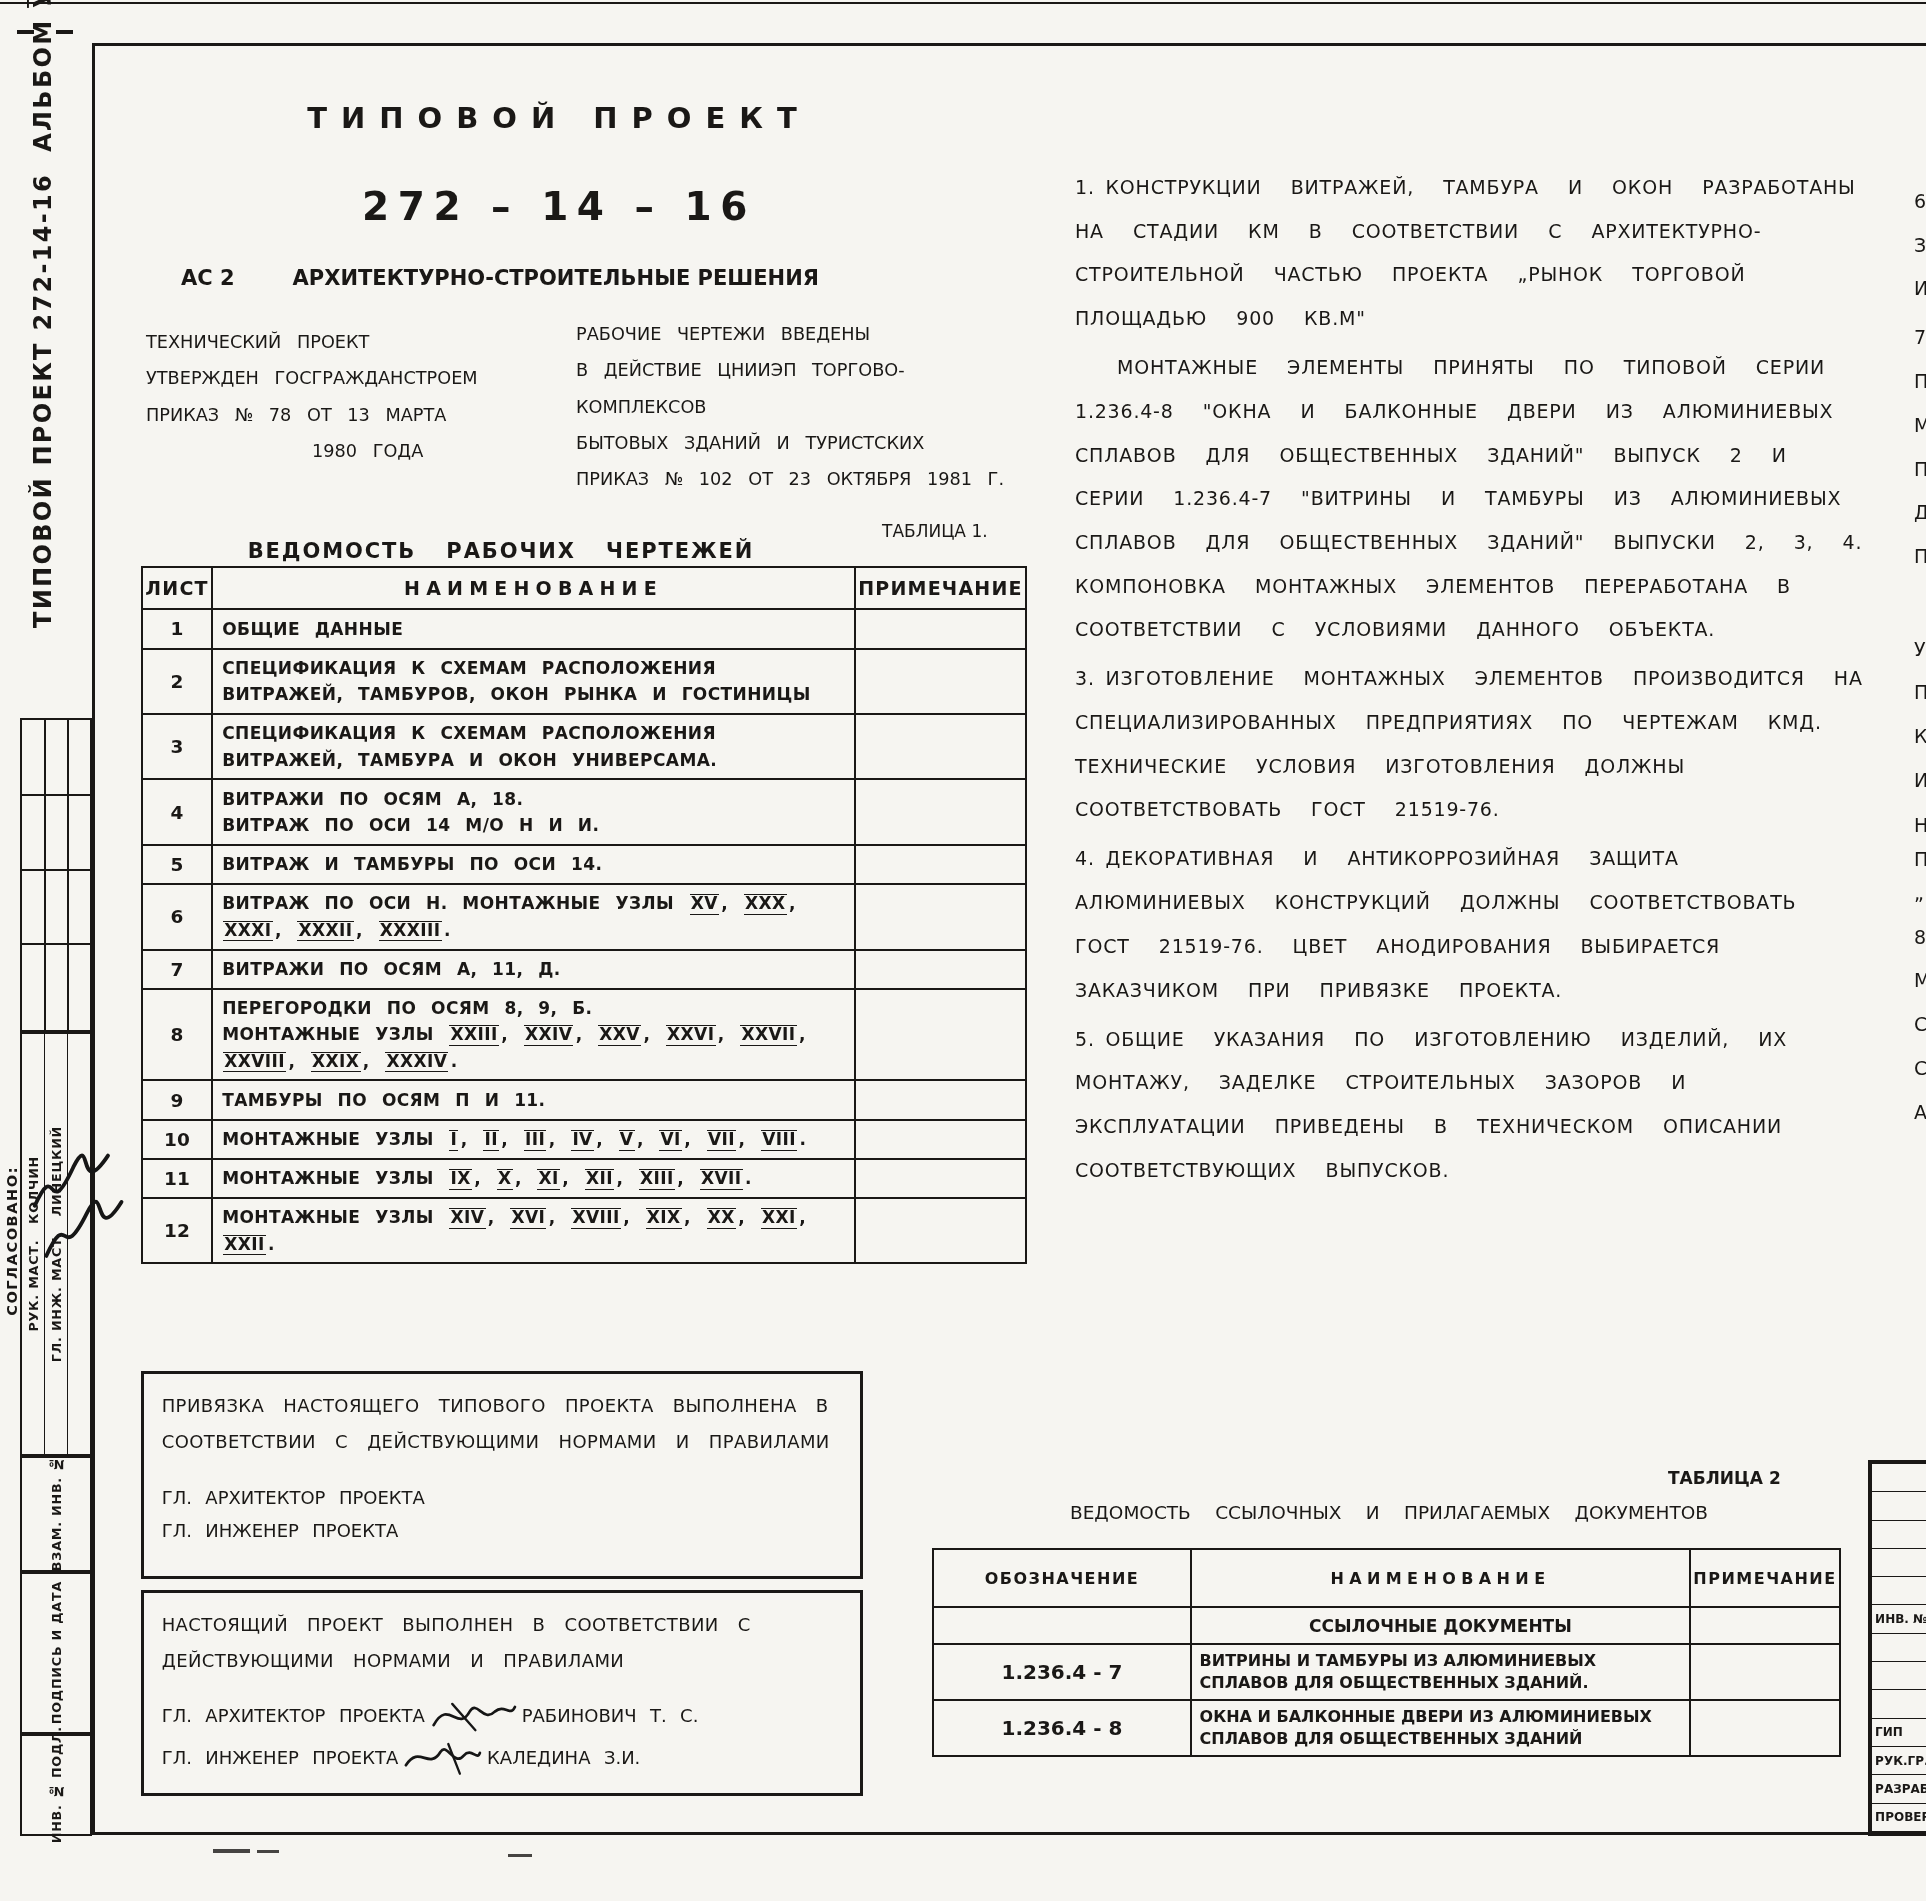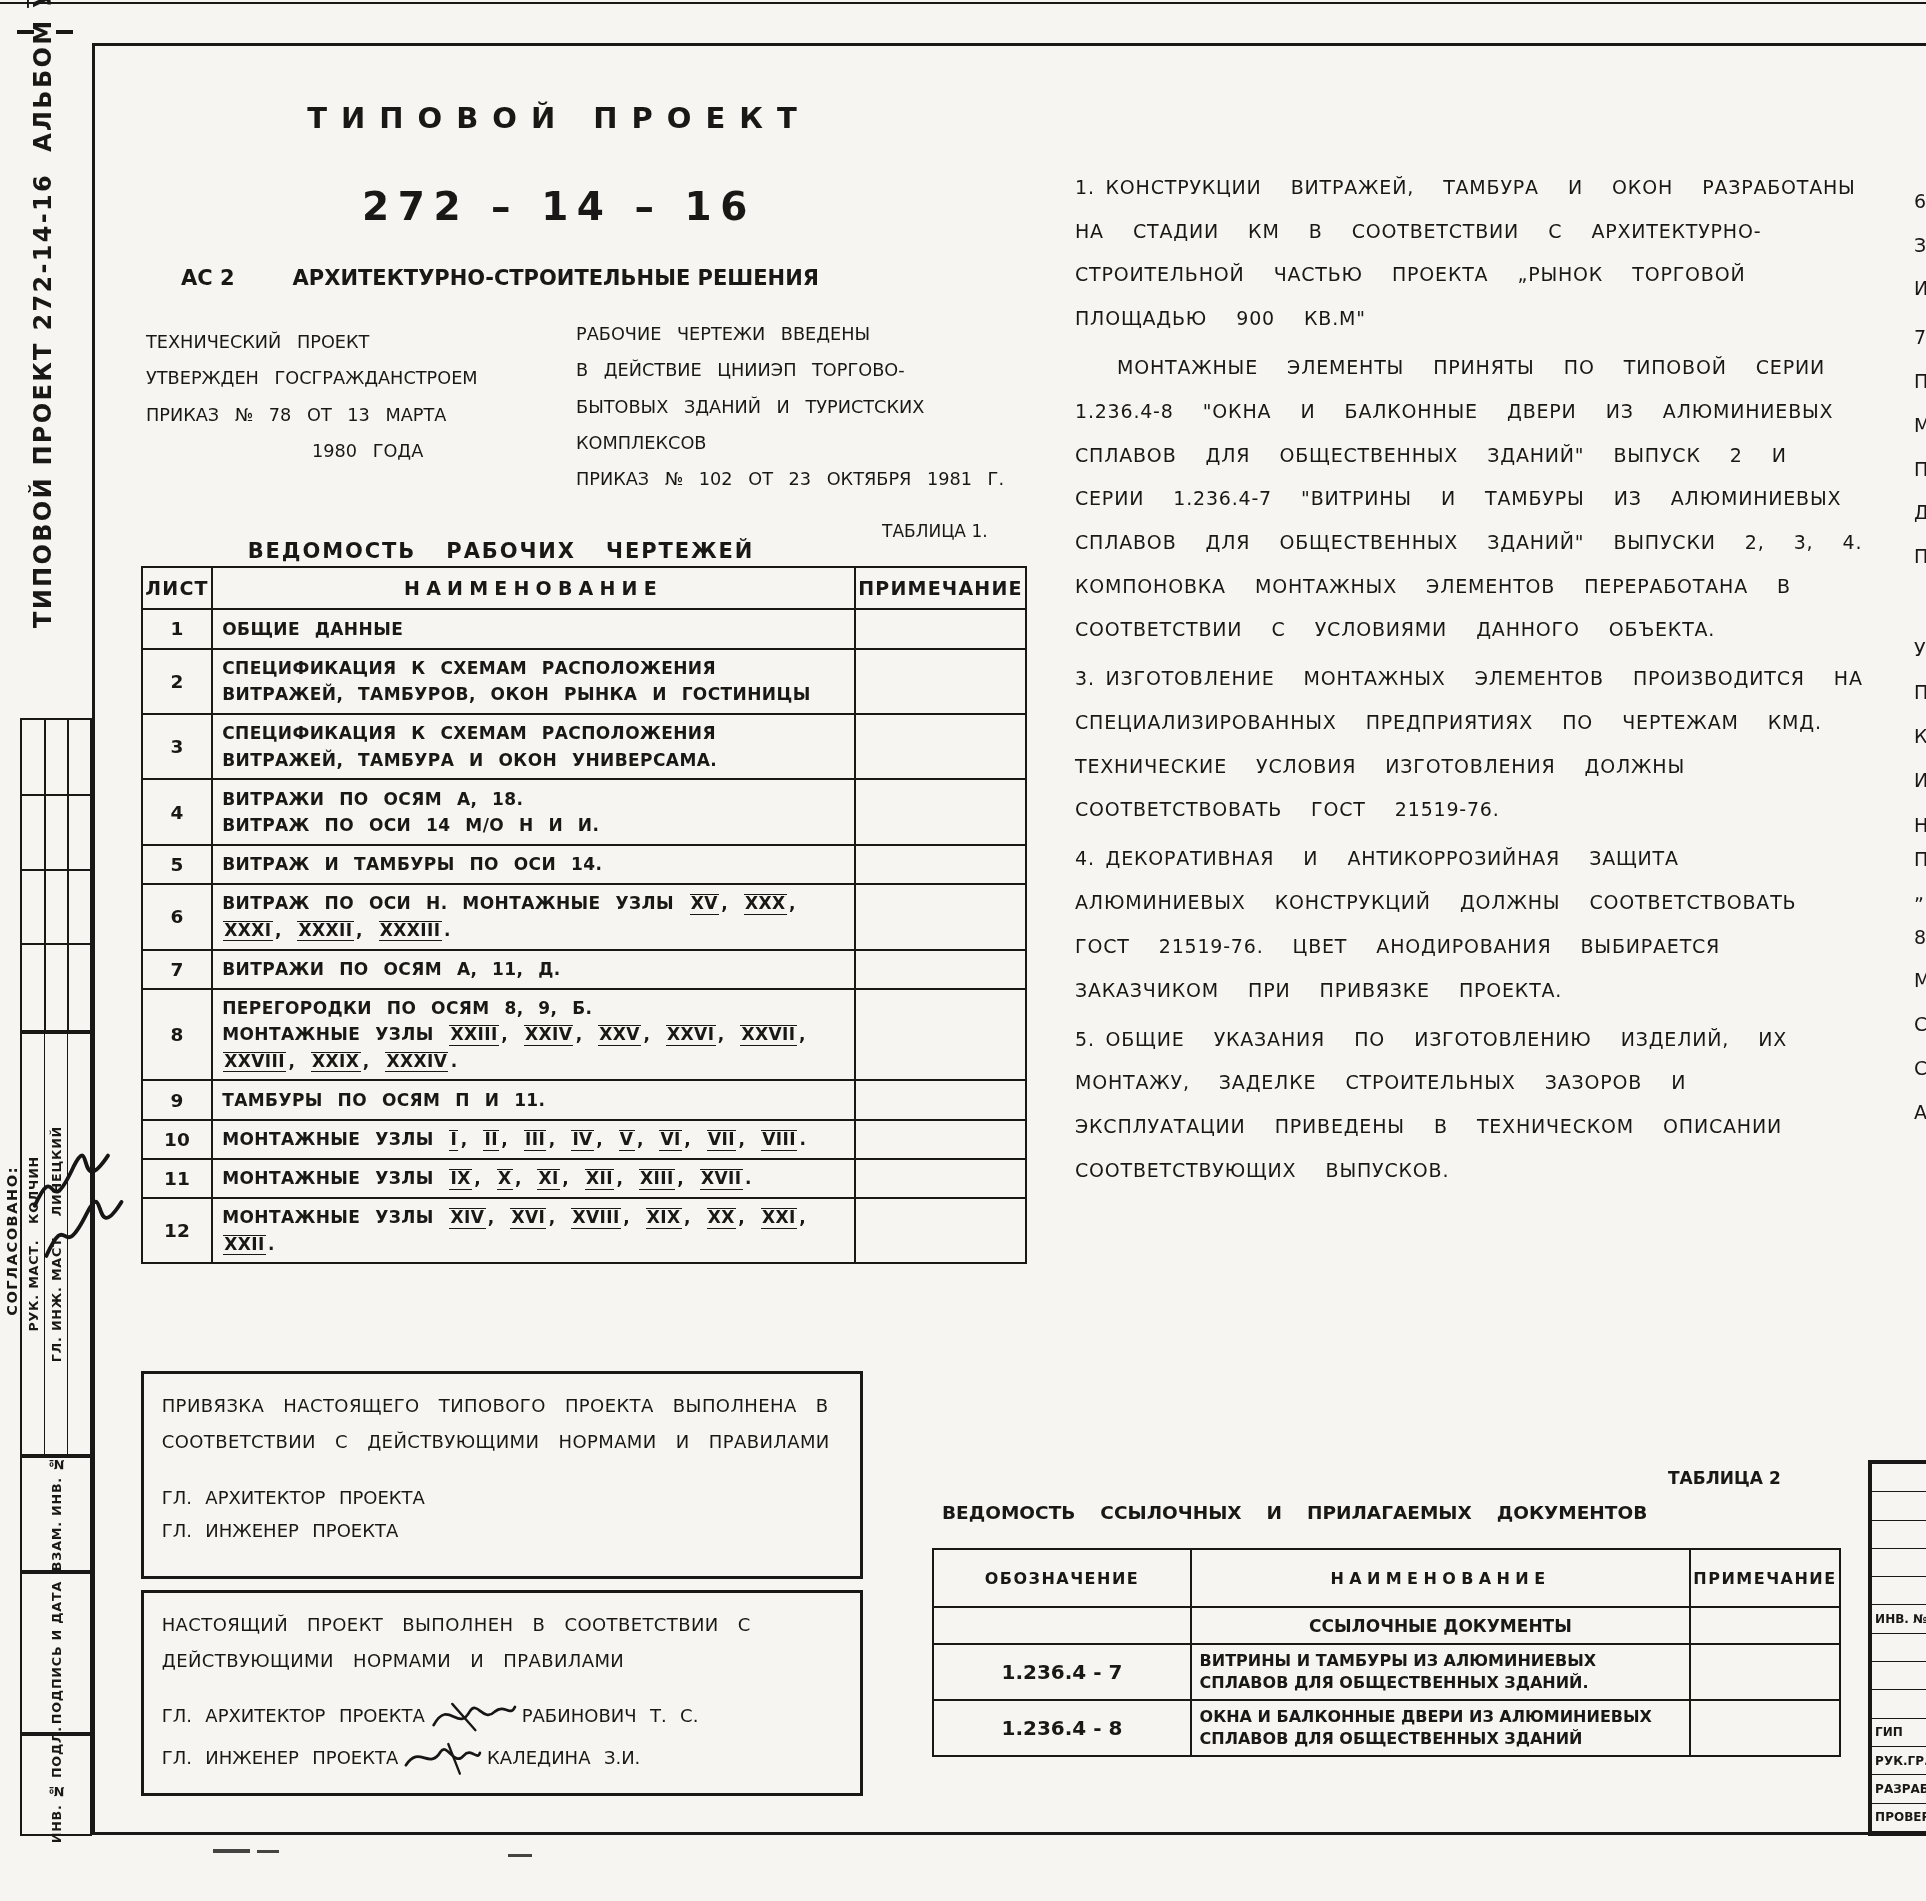--- a/index.html
+++ b/index.html
@@ -68,21 +68,21 @@
   .para .num{padding-right:10.8px;}
   
   #box1{left:141px;top:1371px;width:722px;height:208px;border:3.1px solid var(--ink);box-sizing:border-box;padding:14px 17.7px;}
   #box2{left:141px;top:1590px;width:722px;height:206px;border:3.1px solid var(--ink);box-sizing:border-box;padding:14px 17.7px;}
   .boxtext{font-size:18px;line-height:2.0;letter-spacing:0.4px;word-spacing:13px;}
   .rolesblk{margin-top:21px;font-size:18px;line-height:1.85;word-spacing:7.7px;}
   .signrow{display:flex;align-items:center;font-size:18px;height:42px;word-spacing:7.7px;}
   .signrow svg{margin:0 3.9px;}
   
   #t2-lab{left:1668px;top:1468px;width:166px;font-size:17px;font-weight:bold;}
-  #t2-cap{left:942px;top:1502px;width:894px;font-size:18.5px;font-weight:bold;word-spacing:18.5px;}
+  #t2-cap{left:942px;top:1502px;width:894px;font-size:18.5px;font-weight:normal;word-spacing:18.5px;text-align:center;}
   #t2{left:932px;top:1548px;width:909px;}
   #t2 th{font-size:16px;letter-spacing:1.5px;padding:18.5px 2.3px;}
   #t2 td.c1{width:262px;text-align:center;font-size:20px;font-weight:bold;}
   #t2 td.c2{width:512px;font-size:16px;font-weight:bold;padding:4.6px 7.7px;line-height:1.4;margin-left:41px;}
   #t2 td.c3{width:135px;}
   #t2 .sectionrow td{font-size:17px;font-weight:bold;padding:7.7px;}
   
   #tblock{left:1868px;top:1460px;width:809px;height:376px;border:3.5px solid var(--ink);box-sizing:border-box;}
   #tb-grid{position:absolute;left:0;top:0;width:266px;height:369px;table-layout:fixed;}
   #tb-grid td{border:1.9px solid var(--ink);font-size:12px;font-weight:bold;padding:0 3.1px;overflow:hidden;white-space:nowrap;}
@@ -152,22 +152,22 @@
 
   <div id="appr-left" class="abs">
     <div class="noteline">Технический проект</div>
     <div class="noteline">утвержден Госгражданстроем</div>
     <div class="noteline">приказ № 78  от 13 марта</div>
     <div class="noteline l3">1980 года</div>
   </div>
   <div id="appr-right" class="abs">
     <div class="noteline">Рабочие чертежи введены</div>
     <div class="noteline">в действие ЦНИИЭП торгово-</div>
+    <div class="noteline">комплексов</div>
     <div class="noteline">бытовых зданий и туристских</div>
-    <div class="noteline">комплексов</div>
     <div class="noteline">Приказ № 102   от 23 октября 1981 г.</div>
   </div>
 
   <div id="t1-cap" class="abs center">Ведомость рабочих чертежей</div>
   <div id="t1-lab" class="abs">Таблица 1.</div>
   <table id="t1" class="dtable">
     <thead>
       <tr>
         <th style="width:50px;">Лист</th>
         <th class="h-name">Наименование</th>

